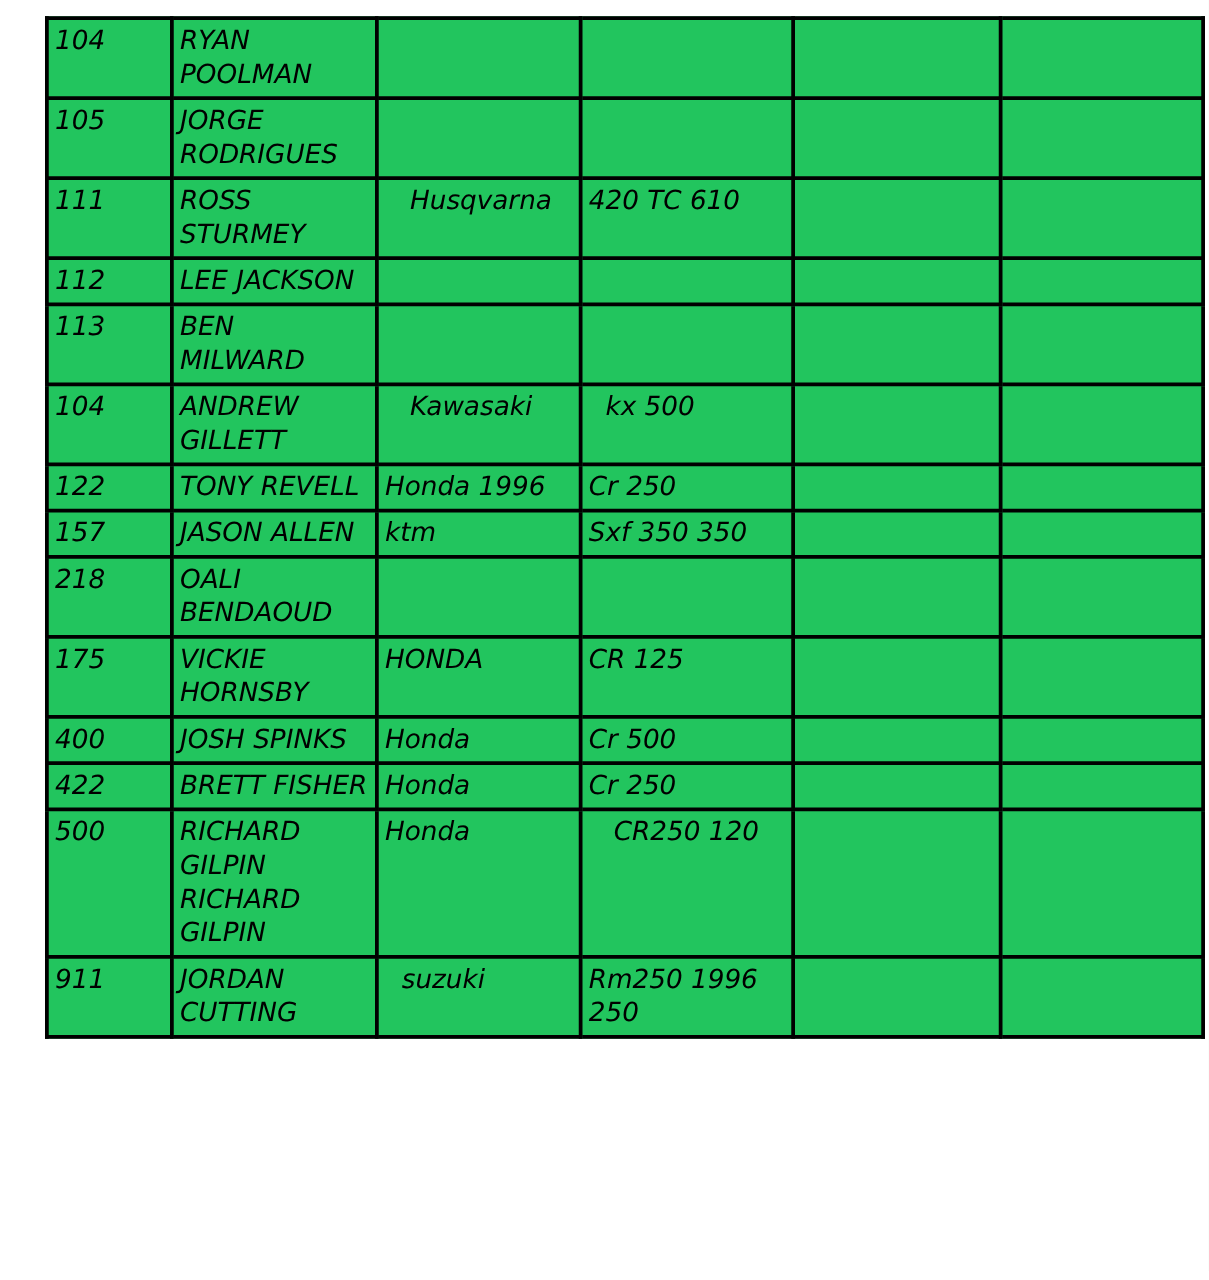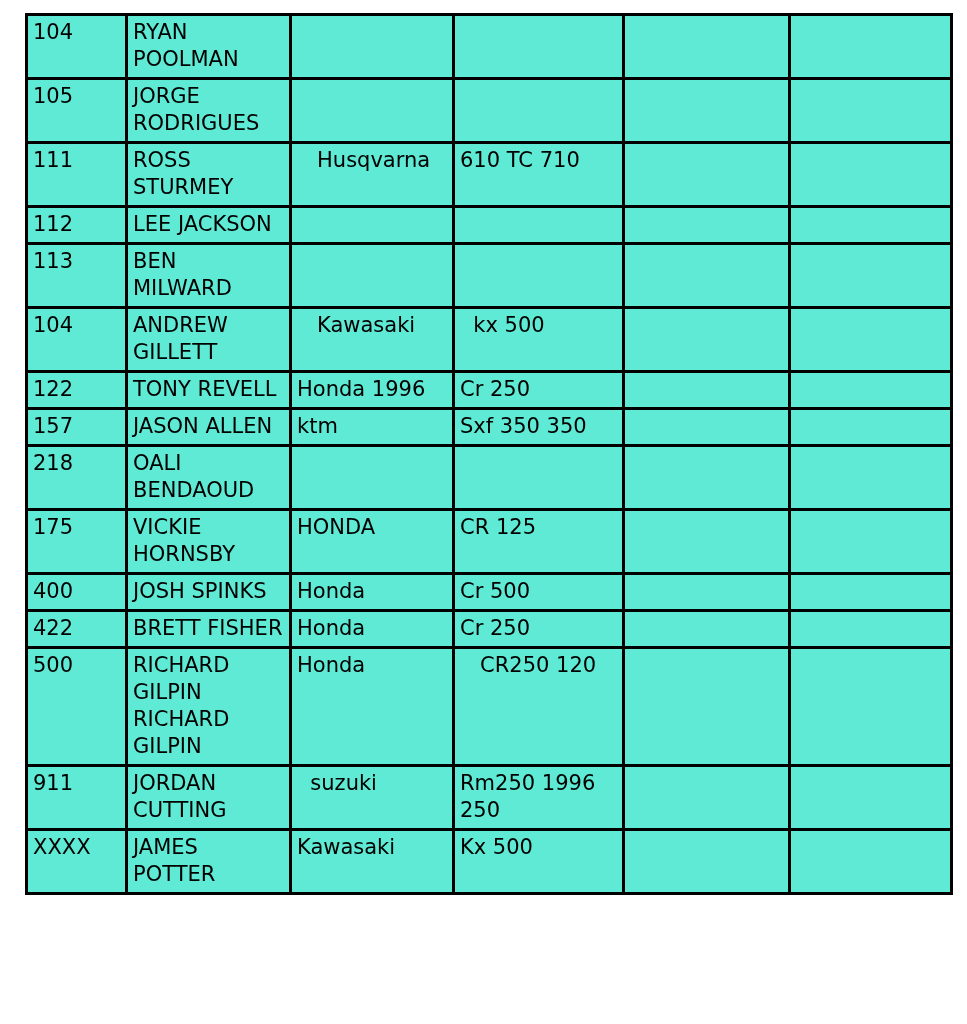--- a/index.html
+++ b/index.html
@@ -15,26 +15,27 @@
   }
   .sheet {
     position: relative;
     width: 967px;
     height: 1024px;
     background: #ffffff;
     overflow: hidden;
   }
   table.entry-table {
     position: absolute;
-    left: 25px;
+    left: 36px;
     top: 13px;
     width: 925px;
     border-collapse: collapse;
     table-layout: fixed;
-    background: #5eead4;
+    background: #22c55e;
+    font-style: italic;
   }
   table.entry-table td {
     border: 3px solid #000000;
     font-size: 21px;
     line-height: 27px;
     padding: 3px 4px 4px 5px;
     vertical-align: top;
     white-space: pre-wrap;
     overflow: hidden;
     color: #000000;
@@ -76,21 +77,21 @@
         <td></td>
         <td></td>
         <td></td>
         <td></td>
       </tr>
       <tr>
         <td>111</td>
         <td>ROSS
 STURMEY</td>
         <td>   Husqvarna</td>
-        <td>610 TC 710</td>
+        <td>420 TC 610</td>
         <td></td>
         <td></td>
       </tr>
       <tr>
         <td>112</td>
         <td>LEE JACKSON</td>
         <td></td>
         <td></td>
         <td></td>
         <td></td>
@@ -177,24 +178,15 @@
       <tr>
         <td>911</td>
         <td>JORDAN
 CUTTING</td>
         <td>  suzuki</td>
         <td>Rm250 1996
 250</td>
         <td></td>
         <td></td>
       </tr>
-      <tr>
-        <td>XXXX</td>
-        <td>JAMES
-POTTER</td>
-        <td>Kawasaki</td>
-        <td>Kx 500</td>
-        <td></td>
-        <td></td>
-      </tr>
     </tbody>
   </table>
 </div>
 
 </body></html>

